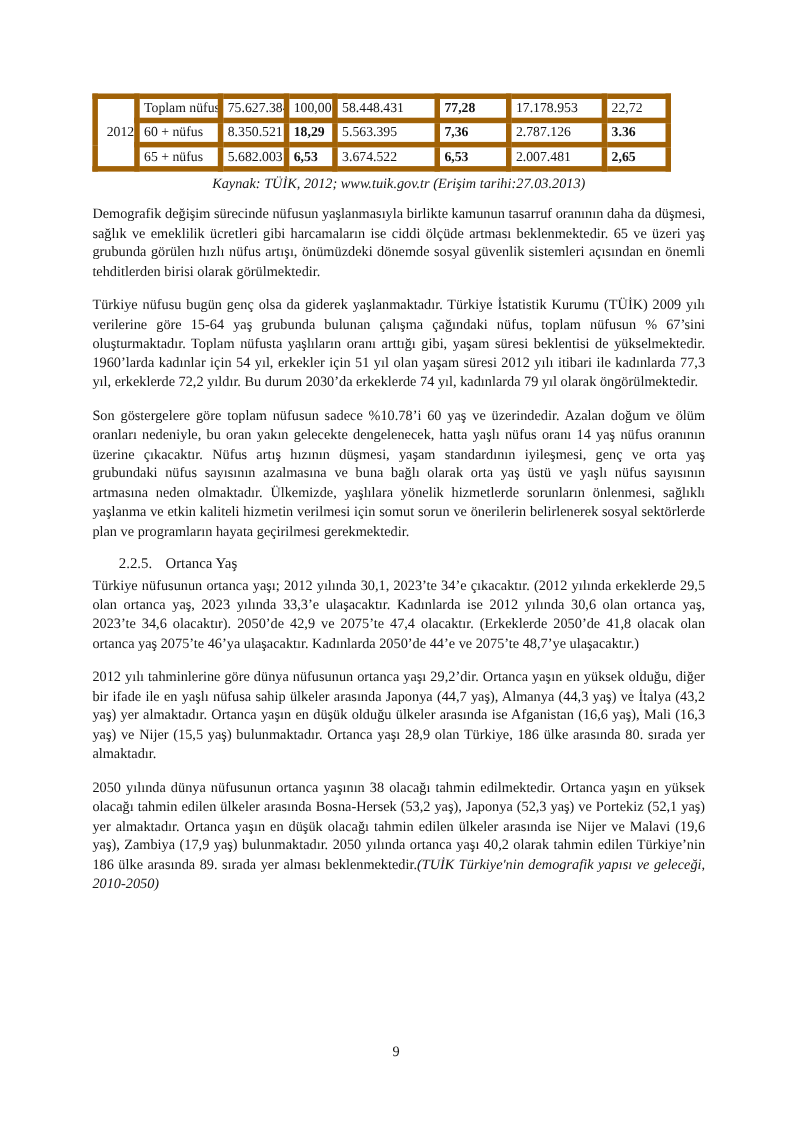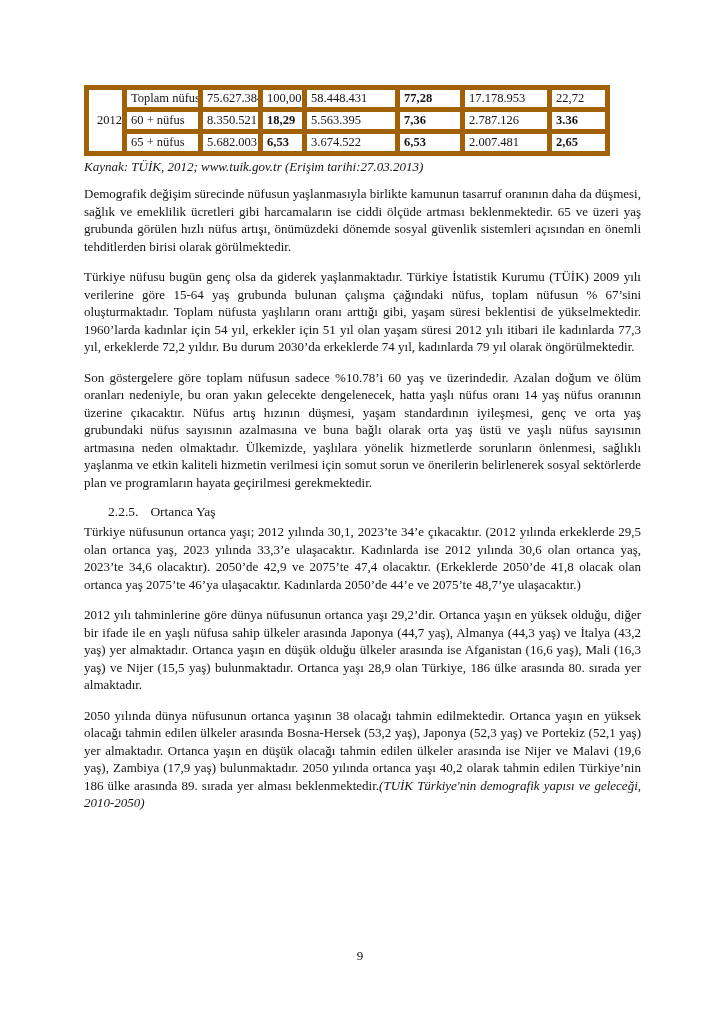--- a/index.html
+++ b/index.html
@@ -35,20 +35,21 @@
     vertical-align: middle;
   }
   table.pop td.year { text-align: right; padding-left: 8px; }
   table.pop td.b { font-weight: bold; margin-top: 24px; }
   .kaynak {
     margin-top: 2px;
     margin-bottom: 10px;
     font-style: italic;
     font-size: 13px;
     line-height: 17px;
+    text-align: center;
   }
   .para {
     font-size: 13px;
     line-height: 17.5px;
     text-align: justify;
     margin-bottom: 13px;
   }
   .heading {
     font-size: 13.5px;
     font-weight: normal;

